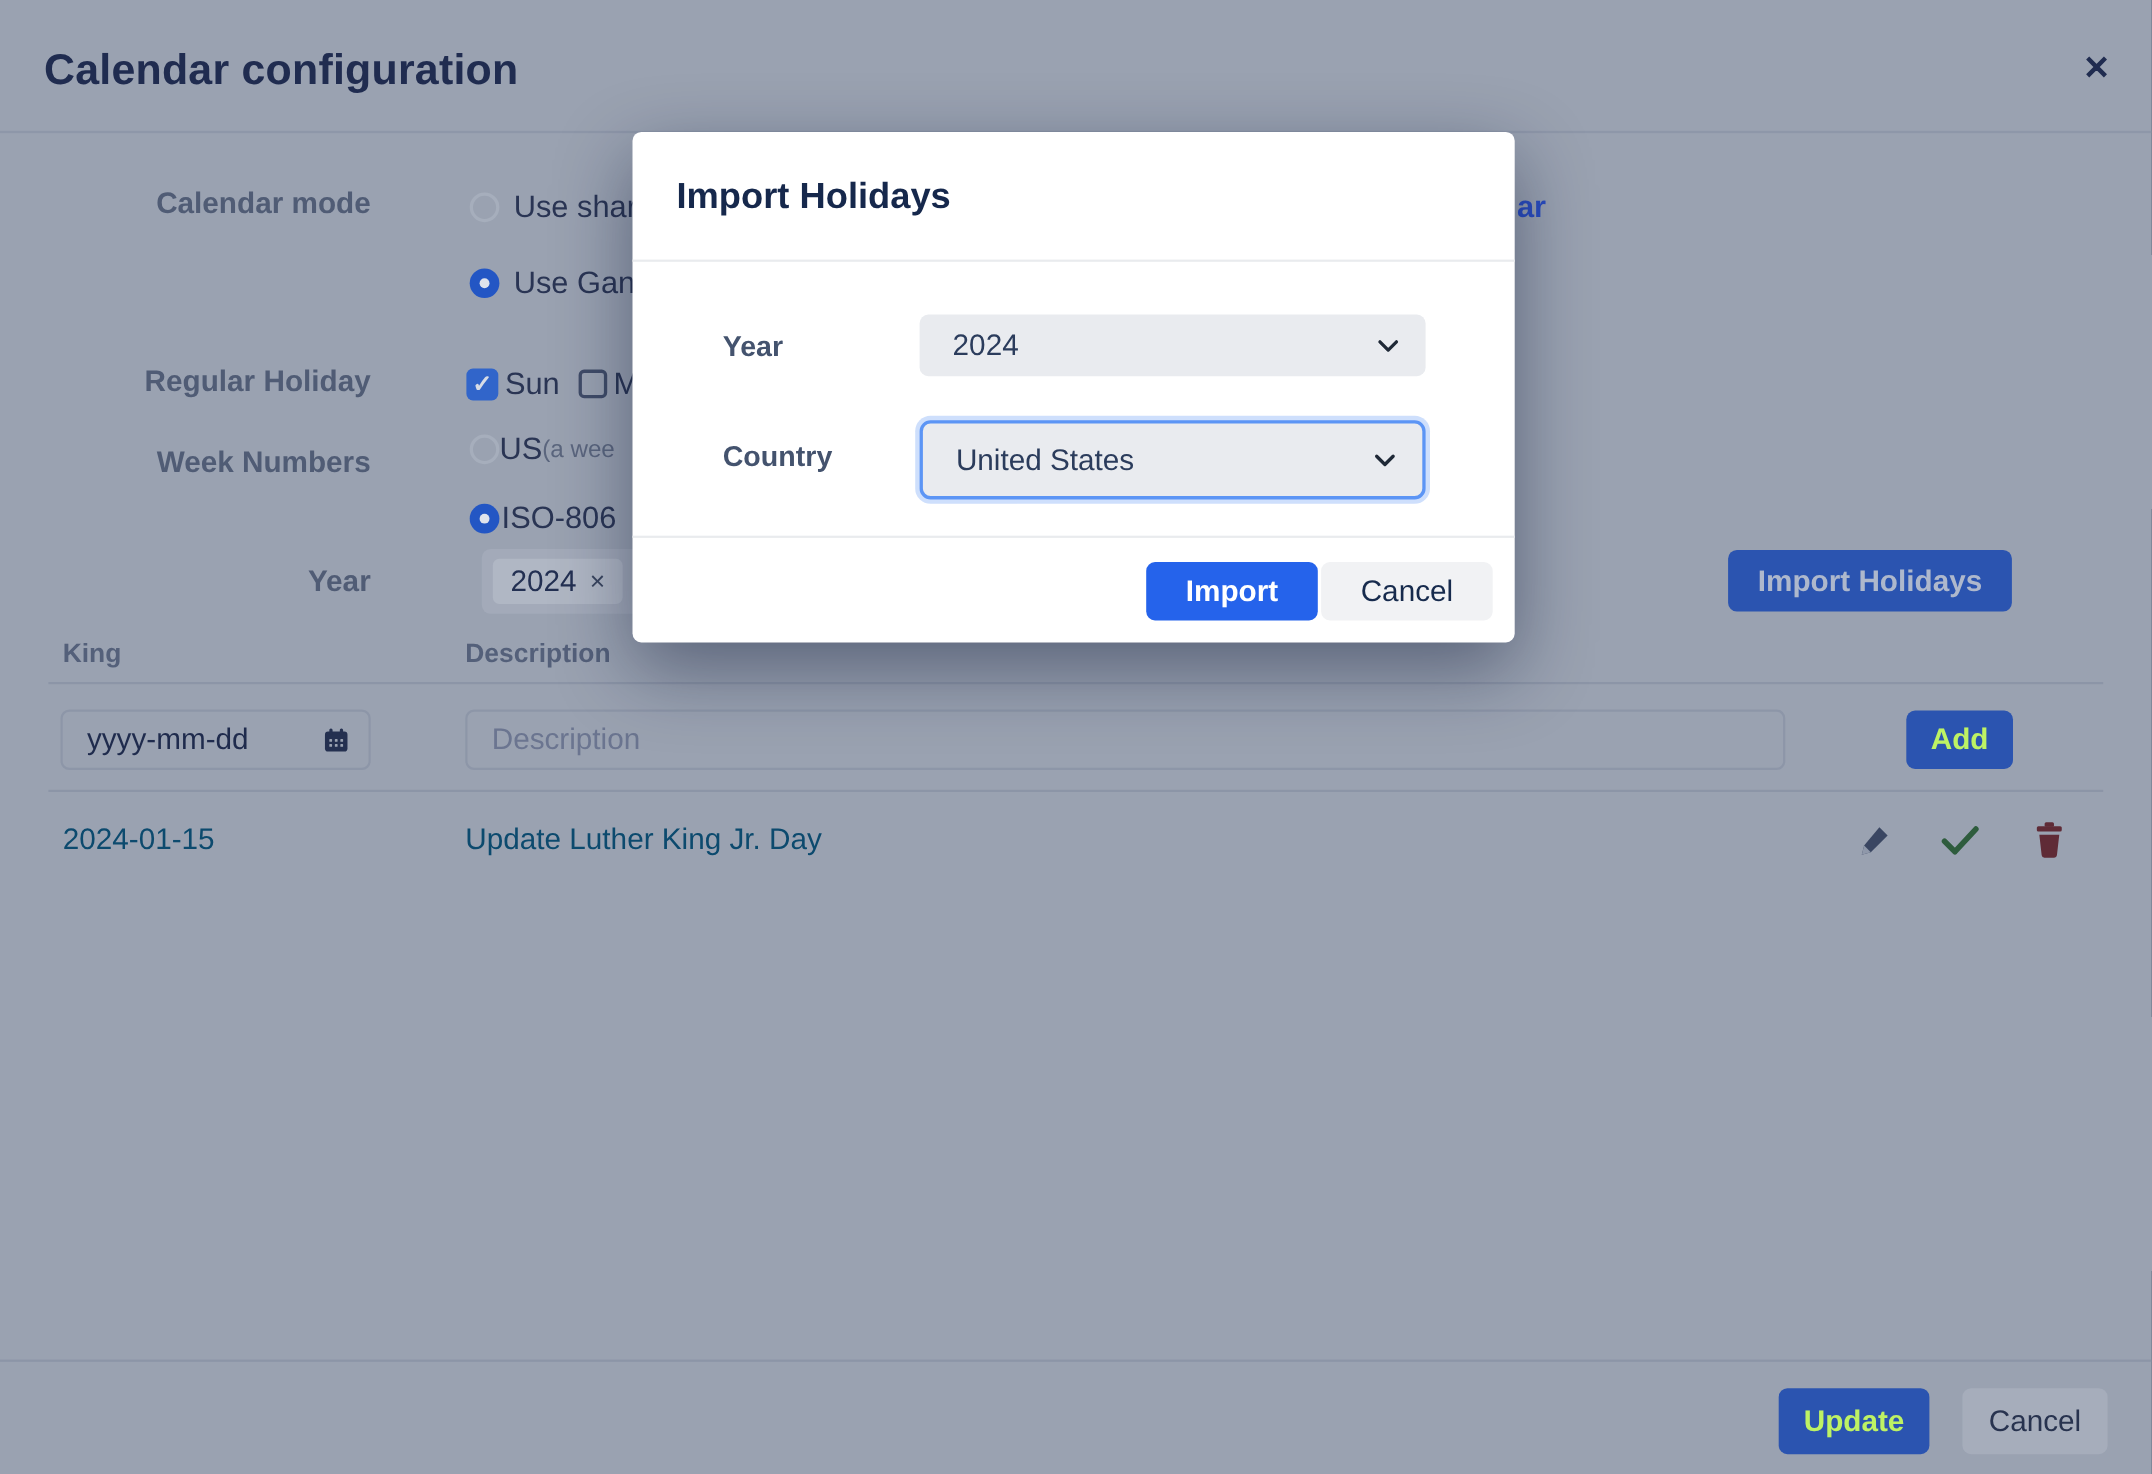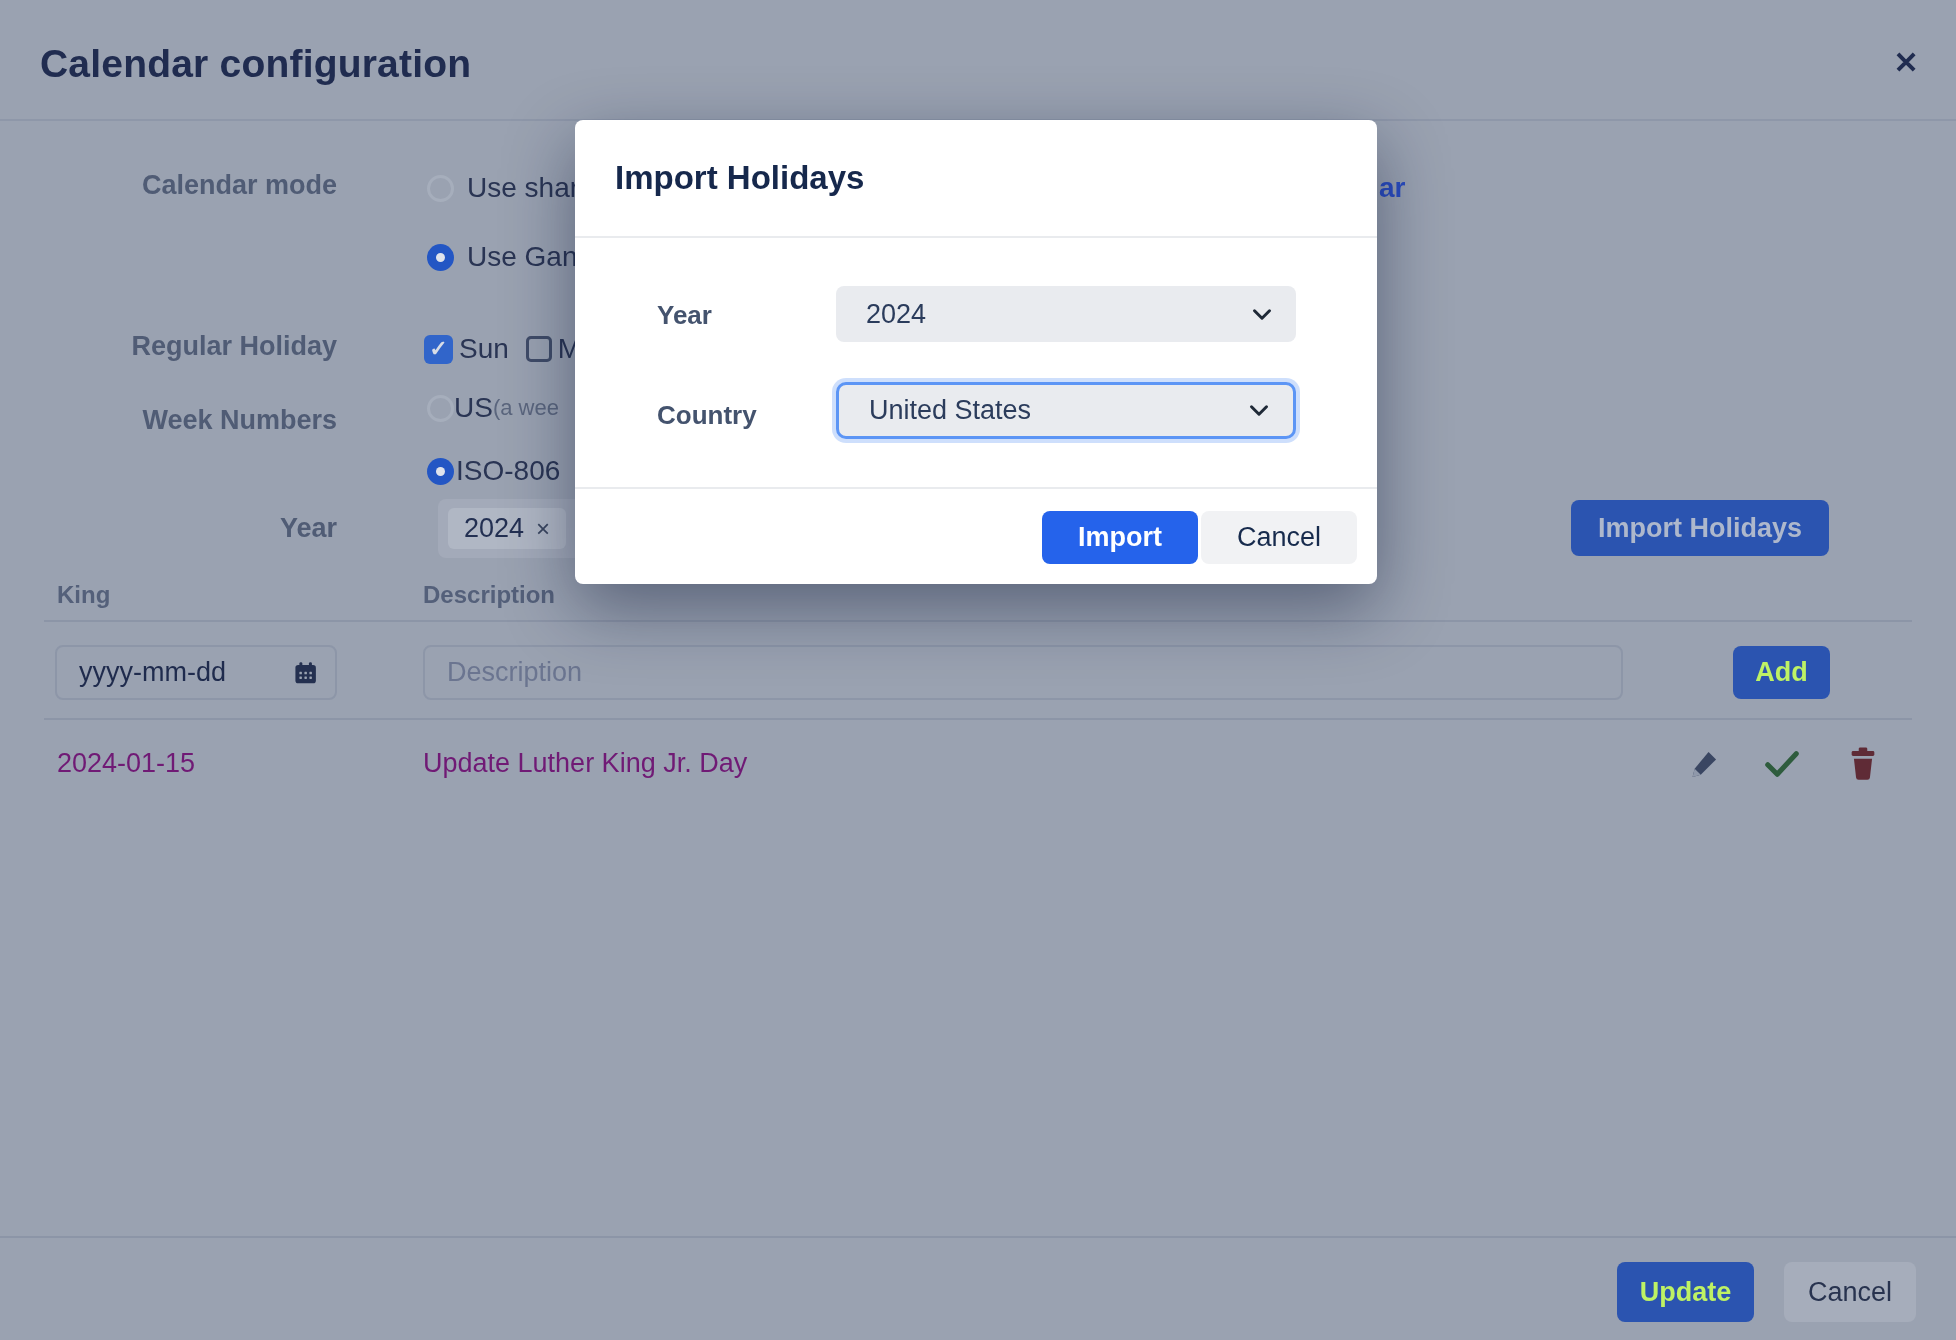--- a/index.html
+++ b/index.html
@@ -47,36 +47,36 @@
   .desc-field input::placeholder { color:#6b7590; opacity:1; }
 
   .btn { display:flex; align-items:center; justify-content:center; border-radius:8px; cursor:pointer;
          font-size:27px; font-weight:700; }
   .btn-dim-blue { background:#2b54b0; color:#bef264; }
   .add-btn { left:1733px; top:646px; width:97px; height:53px; }
   .imp-hol-btn { left:1571px; top:500px; width:258px; height:56px; color:#aeb8cc; }
   .update-btn { left:1617px; top:1262px; width:137px; height:60px; }
   .cancel2-btn { left:1784px; top:1262px; width:132px; height:60px; background:#a6adbb; color:#28334f; font-weight:400; }
 
-  .row-text { font-size:27px; color:#701a75; }
+  .row-text { font-size:27px; color:#0c4a6e; }
   .icon-btn { cursor:pointer; }
 
   .bottom-line { left:0; top:1236px; width:1956px; height:2px; background:#8c95a7; }
 
   
   .modal { left:575px; top:120px; width:802px; height:464px; background:#ffffff; border-radius:8px;
            box-shadow:0 24px 70px rgba(9,20,50,.45); z-index:10; }
   .modal-hdr { position:absolute; left:0; top:0; width:100%; height:118px; border-bottom:2px solid #e9ebee;
                display:flex; align-items:center; padding-left:40px; }
   .modal-title { font-size:33px; font-weight:700; color:#16284c; }
   .m-label { position:absolute; font-size:26px; font-weight:600; color:#44536e; }
   .m-select { position:absolute; left:261px; width:460px; height:56px; background:#e9ebef; border-radius:8px;
               display:flex; align-items:center; justify-content:space-between; padding:0 24px 0 30px;
               font-size:27px; color:#2b3c5c; cursor:pointer; }
-  .m-select.focused { border:3px solid #5c95f5; border-radius:10px; box-shadow:0 0 0 4px rgba(92,149,245,.30); height:57px; }
+  .m-select.focused { border:3px solid #5c95f5; border-radius:10px; box-shadow:0 0 0 4px rgba(92,149,245,.30); height:72px; }
   .modal-ftr-line { position:absolute; left:0; top:367px; width:100%; height:2px; background:#e9ebee; }
   .m-btn { position:absolute; top:391px; width:156px; height:53px; display:flex; align-items:center; justify-content:center;
            border-radius:8px; font-size:27px; cursor:pointer; }
   .m-import { left:467px; background:#2563eb; color:#ffffff; font-weight:700; }
   .m-cancel { left:626px; background:#f1f2f4; color:#172b4d; }
 
   .flexrow { display:flex; align-items:center; }
 </style>
 </head>
 <body>

